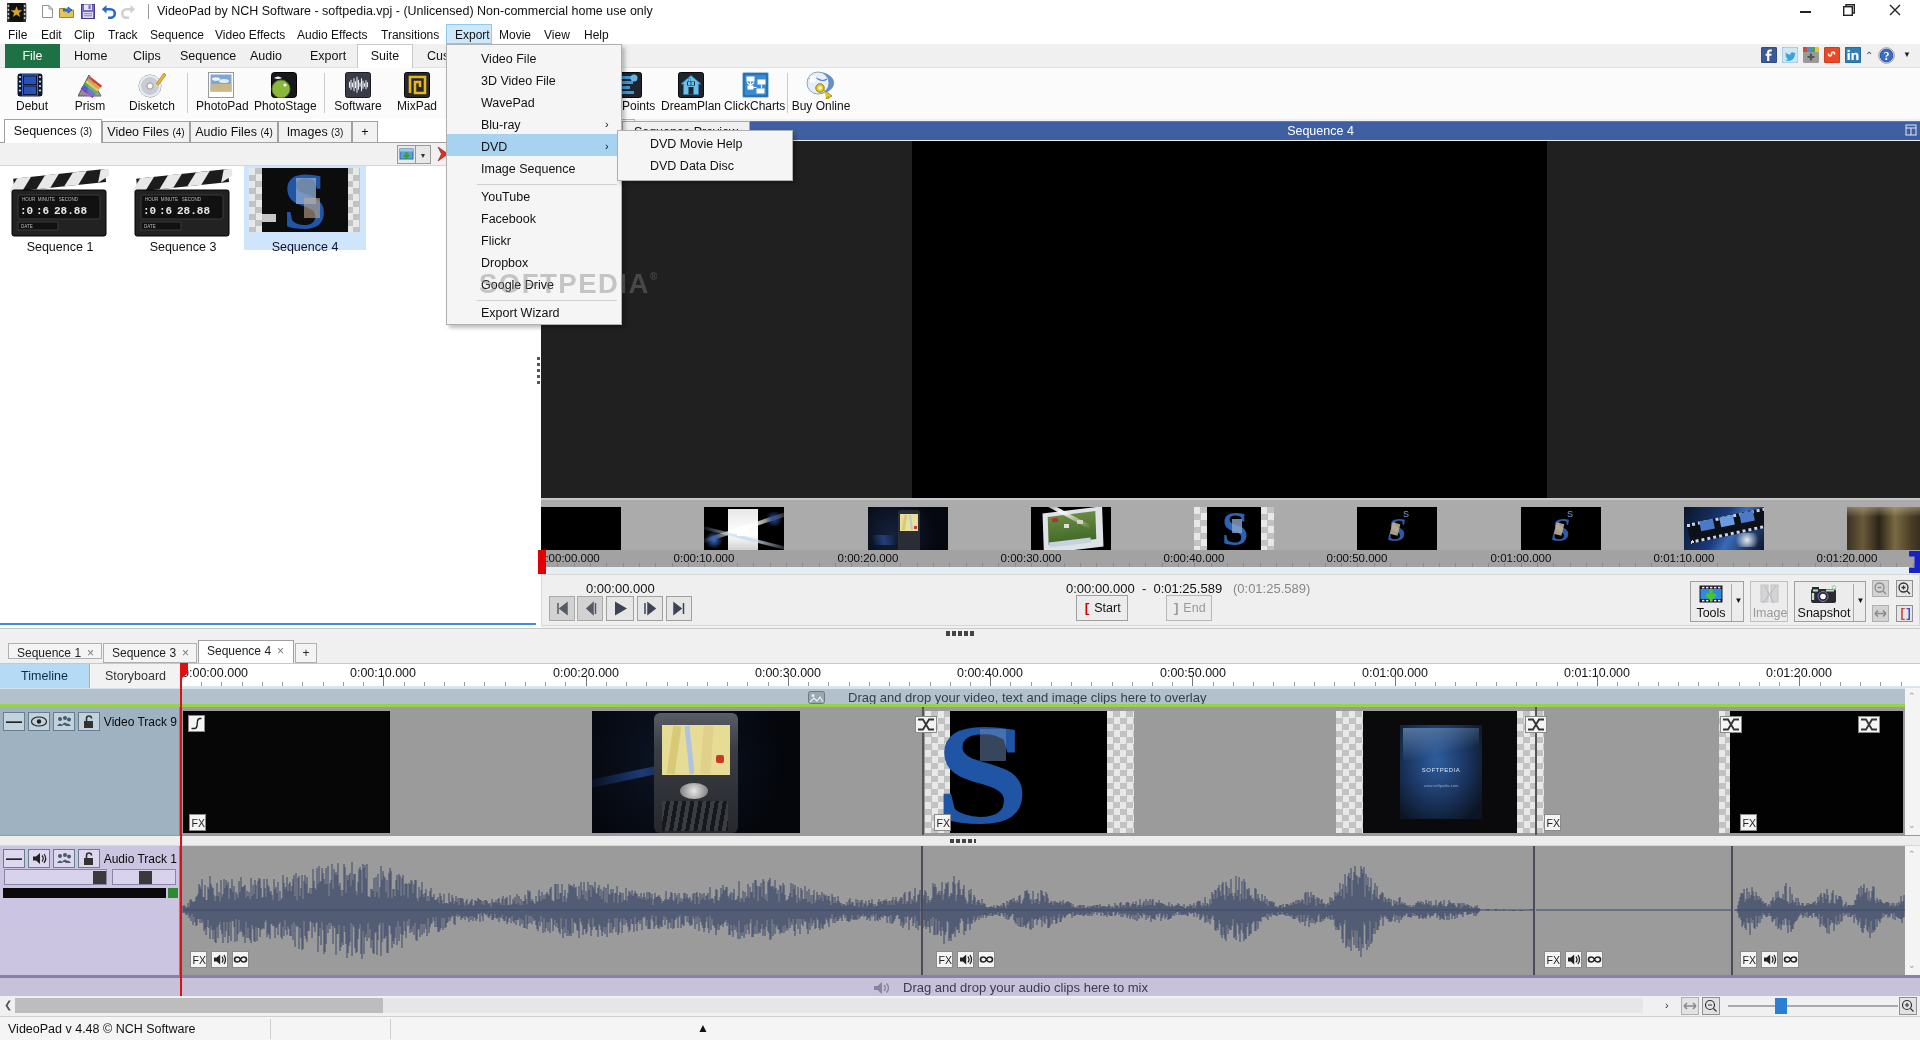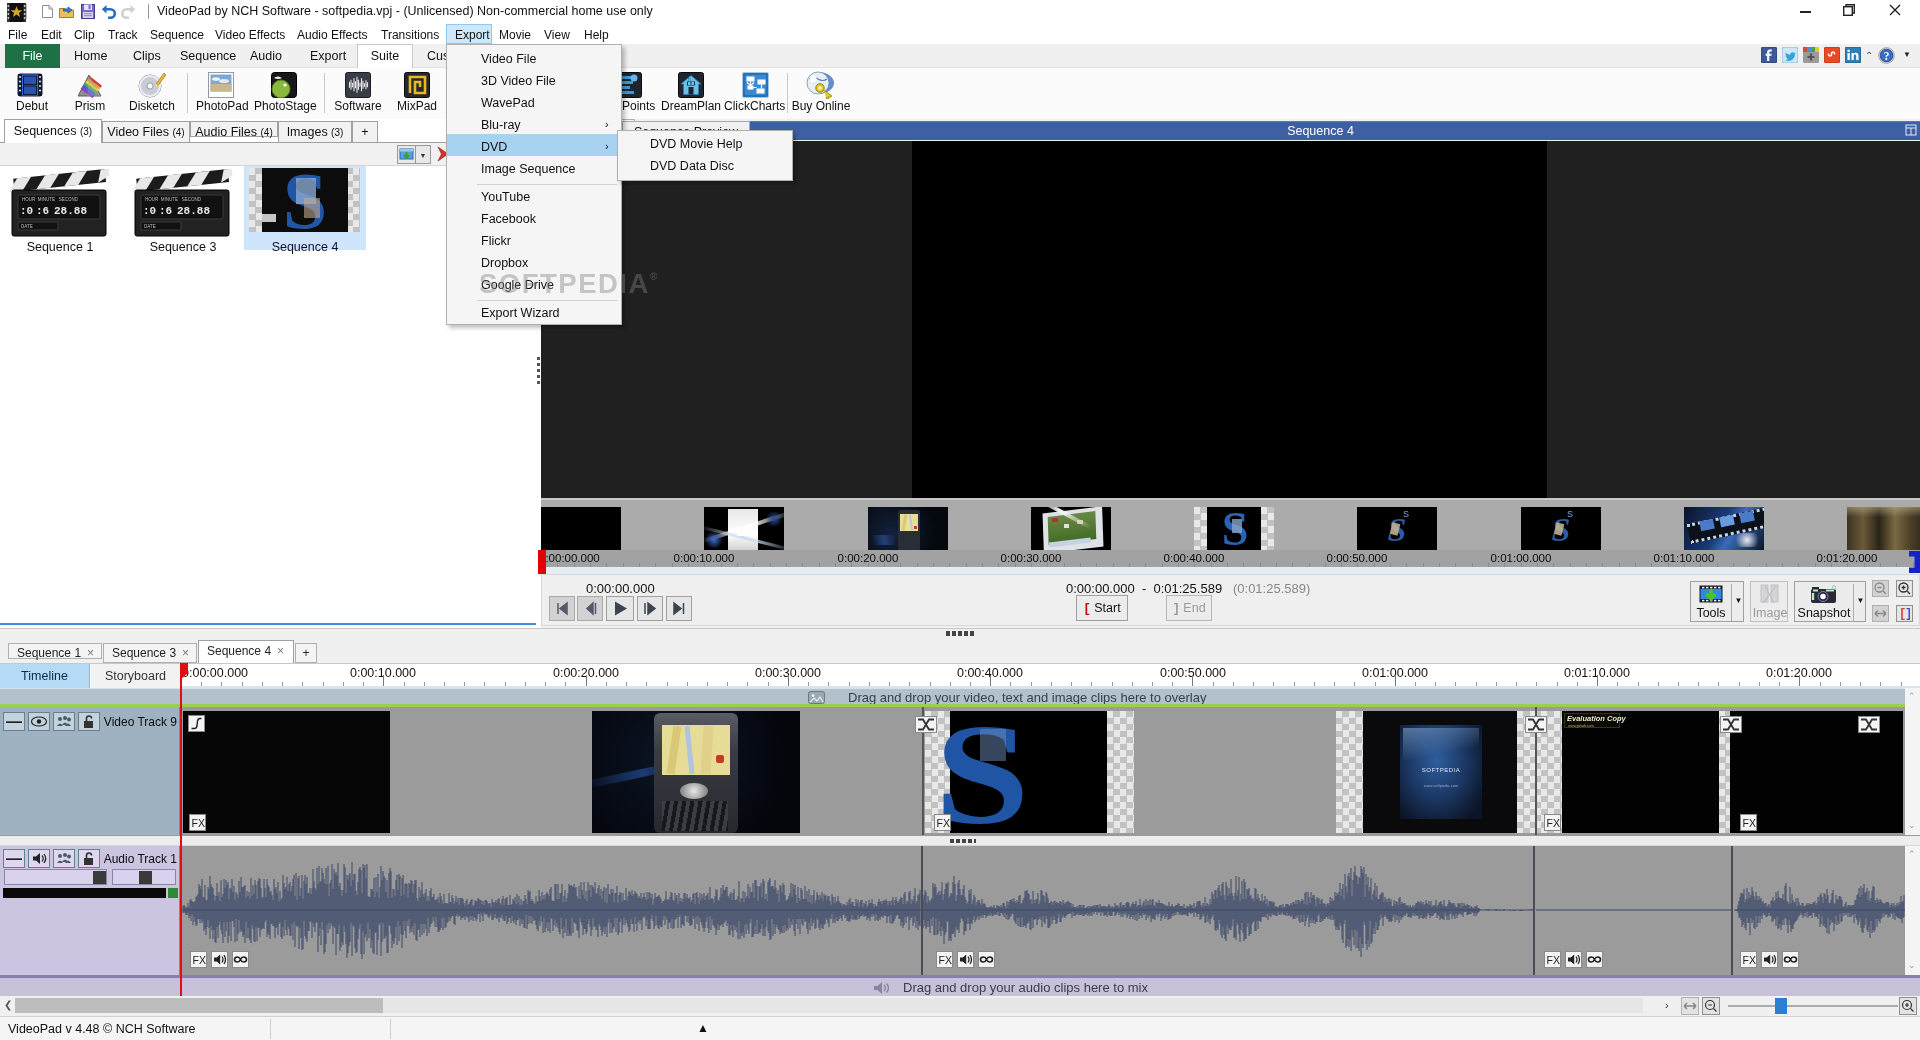--- a/index.html
+++ b/index.html
@@ -247,21 +247,21 @@
       <path d="M17.5 19 L26 25 l-2.5 1.5 l-1.5 -1 l0.5 2 l-2 1 l-0.5 -2.5" fill="#e8d018" stroke="#8a7a10" stroke-width="0.8"></path>
     </svg>
   <div class="a" style="left:789px;top:31px;width:64px;text-align:center">Buy Online</div>
 </div>
 
 <div class="a" style="left:0;top:119px;width:536px;height:506px;background:#fff;border-right:2px solid #3d8ede;border-bottom:2px solid #3d8ede">
 
   <div class="a" style="left:0;top:0;width:536px;height:24px;background:#fff;font-size:12.5px;color:#111">
     <div class="a" style="left:4px;top:0px;width:98px;height:24px;background:#fff;border:1px solid #a0a0a0;border-bottom:none;text-align:center;line-height:22px;z-index:2">Sequences <span style="font-size:10px">(3)</span></div>
     <div class="a" style="left:102px;top:2px;width:88px;height:22px;background:#f2f2f2;border:1px solid #a0a0a0;text-align:center;line-height:20px">Video Files <span style="font-size:10px">(4)</span></div>
-    <div class="a" style="left:190px;top:2px;width:88px;height:16px;background:#f2f2f2;border:1px solid #a0a0a0;text-align:center;line-height:20px">Audio Files <span style="font-size:10px">(4)</span></div>
+    <div class="a" style="left:190px;top:2px;width:88px;height:22px;background:#f2f2f2;border:1px solid #a0a0a0;text-align:center;line-height:20px">Audio Files <span style="font-size:10px">(4)</span></div>
     <div class="a" style="left:278px;top:2px;width:74px;height:22px;background:#f2f2f2;border:1px solid #a0a0a0;text-align:center;line-height:20px">Images <span style="font-size:10px">(3)</span></div>
     <div class="a" style="left:352px;top:2px;width:26px;height:22px;background:#f2f2f2;border:1px solid #a0a0a0;text-align:center;line-height:20px">+</div>
   </div>
 
   <div class="a" style="left:0;top:23px;width:536px;height:24px;background:#f1f1f1;border-top:1px solid #a0a0a0;border-bottom:1px solid #d5d5d5">
     <div class="a" style="left:397px;top:2px;width:19px;height:19px;background:#e8e8e8;border:1px solid #9a9a9a">
       <svg width="15" height="15" style="margin:1px">
           <rect x="1" y="2" width="13" height="10" fill="#5aa0d8" stroke="#2a6aa8"></rect>
           <rect x="1" y="2" width="13" height="2.5" fill="#9ac8e8"></rect>
           <path d="M7.5 5 v5 M5 8 l2.5 2.5 L10 8" stroke="#3aa02a" stroke-width="2" fill="none"></path>
@@ -605,27 +605,20 @@
       </div>
       <div class="a" style="left:1156px;top:4px;width:208px;height:122px;background:#000;overflow:hidden">
         <div class="a chk" style="left:0;top:0;width:27px;height:122px"></div>
         <div class="a chk" style="left:181px;top:0;width:27px;height:122px"></div>
         <div class="a" style="left:27px;top:0;width:154px;height:122px;background:#0a0a0c"></div>
         <div class="a" style="left:64px;top:14px;width:82px;height:94px;background:radial-gradient(ellipse at 45% 38%,#2e5e9e 0%,#1a3560 48%,#0c1526 85%)"></div>
         <div class="a" style="left:67px;top:17px;width:76px;height:32px;background:linear-gradient(168deg,rgba(150,190,235,0.5),transparent 72%)"></div>
         <div class="a" style="left:62px;top:56px;width:86px;text-align:center;font-size:6px;letter-spacing:0.5px;color:#d8e2ee">SOFTPEDIA</div>
         <div class="a" style="left:70px;top:72px;width:70px;text-align:center;font-size:4px;color:#93a4c0">www.softpedia.com</div>
       </div>
-      <div class="a" style="left:1361px;top:4px;width:178px;height:122px;background:#020202;overflow:hidden">
-        <div class="a chk" style="left:0;top:0;width:21px;height:122px"></div>
-        <div class="a" style="left:23px;top:2px;width:56px;height:15px;background:#0c0a04;border:1px solid #3a3416;white-space:nowrap">
-          <div style="font-size:7.5px;font-weight:bold;font-style:italic;color:#ece8cc;margin:0 0 0 2px">Evaluation Copy</div>
-          <div style="font-size:4px;color:#b0a060;margin-left:3px;letter-spacing:-0.2px">www.jplsoft.com</div>
-        </div>
-      </div>
       <div class="a" style="left:1539px;top:4px;width:184px;height:122px;background:#020202;overflow:hidden">
         <div class="a chk" style="left:0;top:0;width:11px;height:122px"></div>
       </div>
       <div class="a" style="left:742px;top:0;width:2px;height:128px;background:#555"></div>
       <div class="a" style="left:1355px;top:0;width:2px;height:128px;background:#555"></div>
       <div class="a wbox" style="left:8px;top:8px;width:17px;height:17px"><svg width="15" height="15">
           <path d="M2.5 12.5 h3 q2 0 2.5 -2.5 l0.5 -5 q0.5 -2.5 2.5 -2.5 h1.5" fill="none" stroke="#222" stroke-width="1.4"></path>
         </svg></div>
       <div class="a wbox" style="left:735px;top:9px;width:22px;height:17px"><svg width="20" height="15">
           <path d="M2 2.5 H7 L13 12.5 H18 M18 2.5 H13 L7 12.5 H2" fill="none" stroke="#333" stroke-width="1.8"></path>

